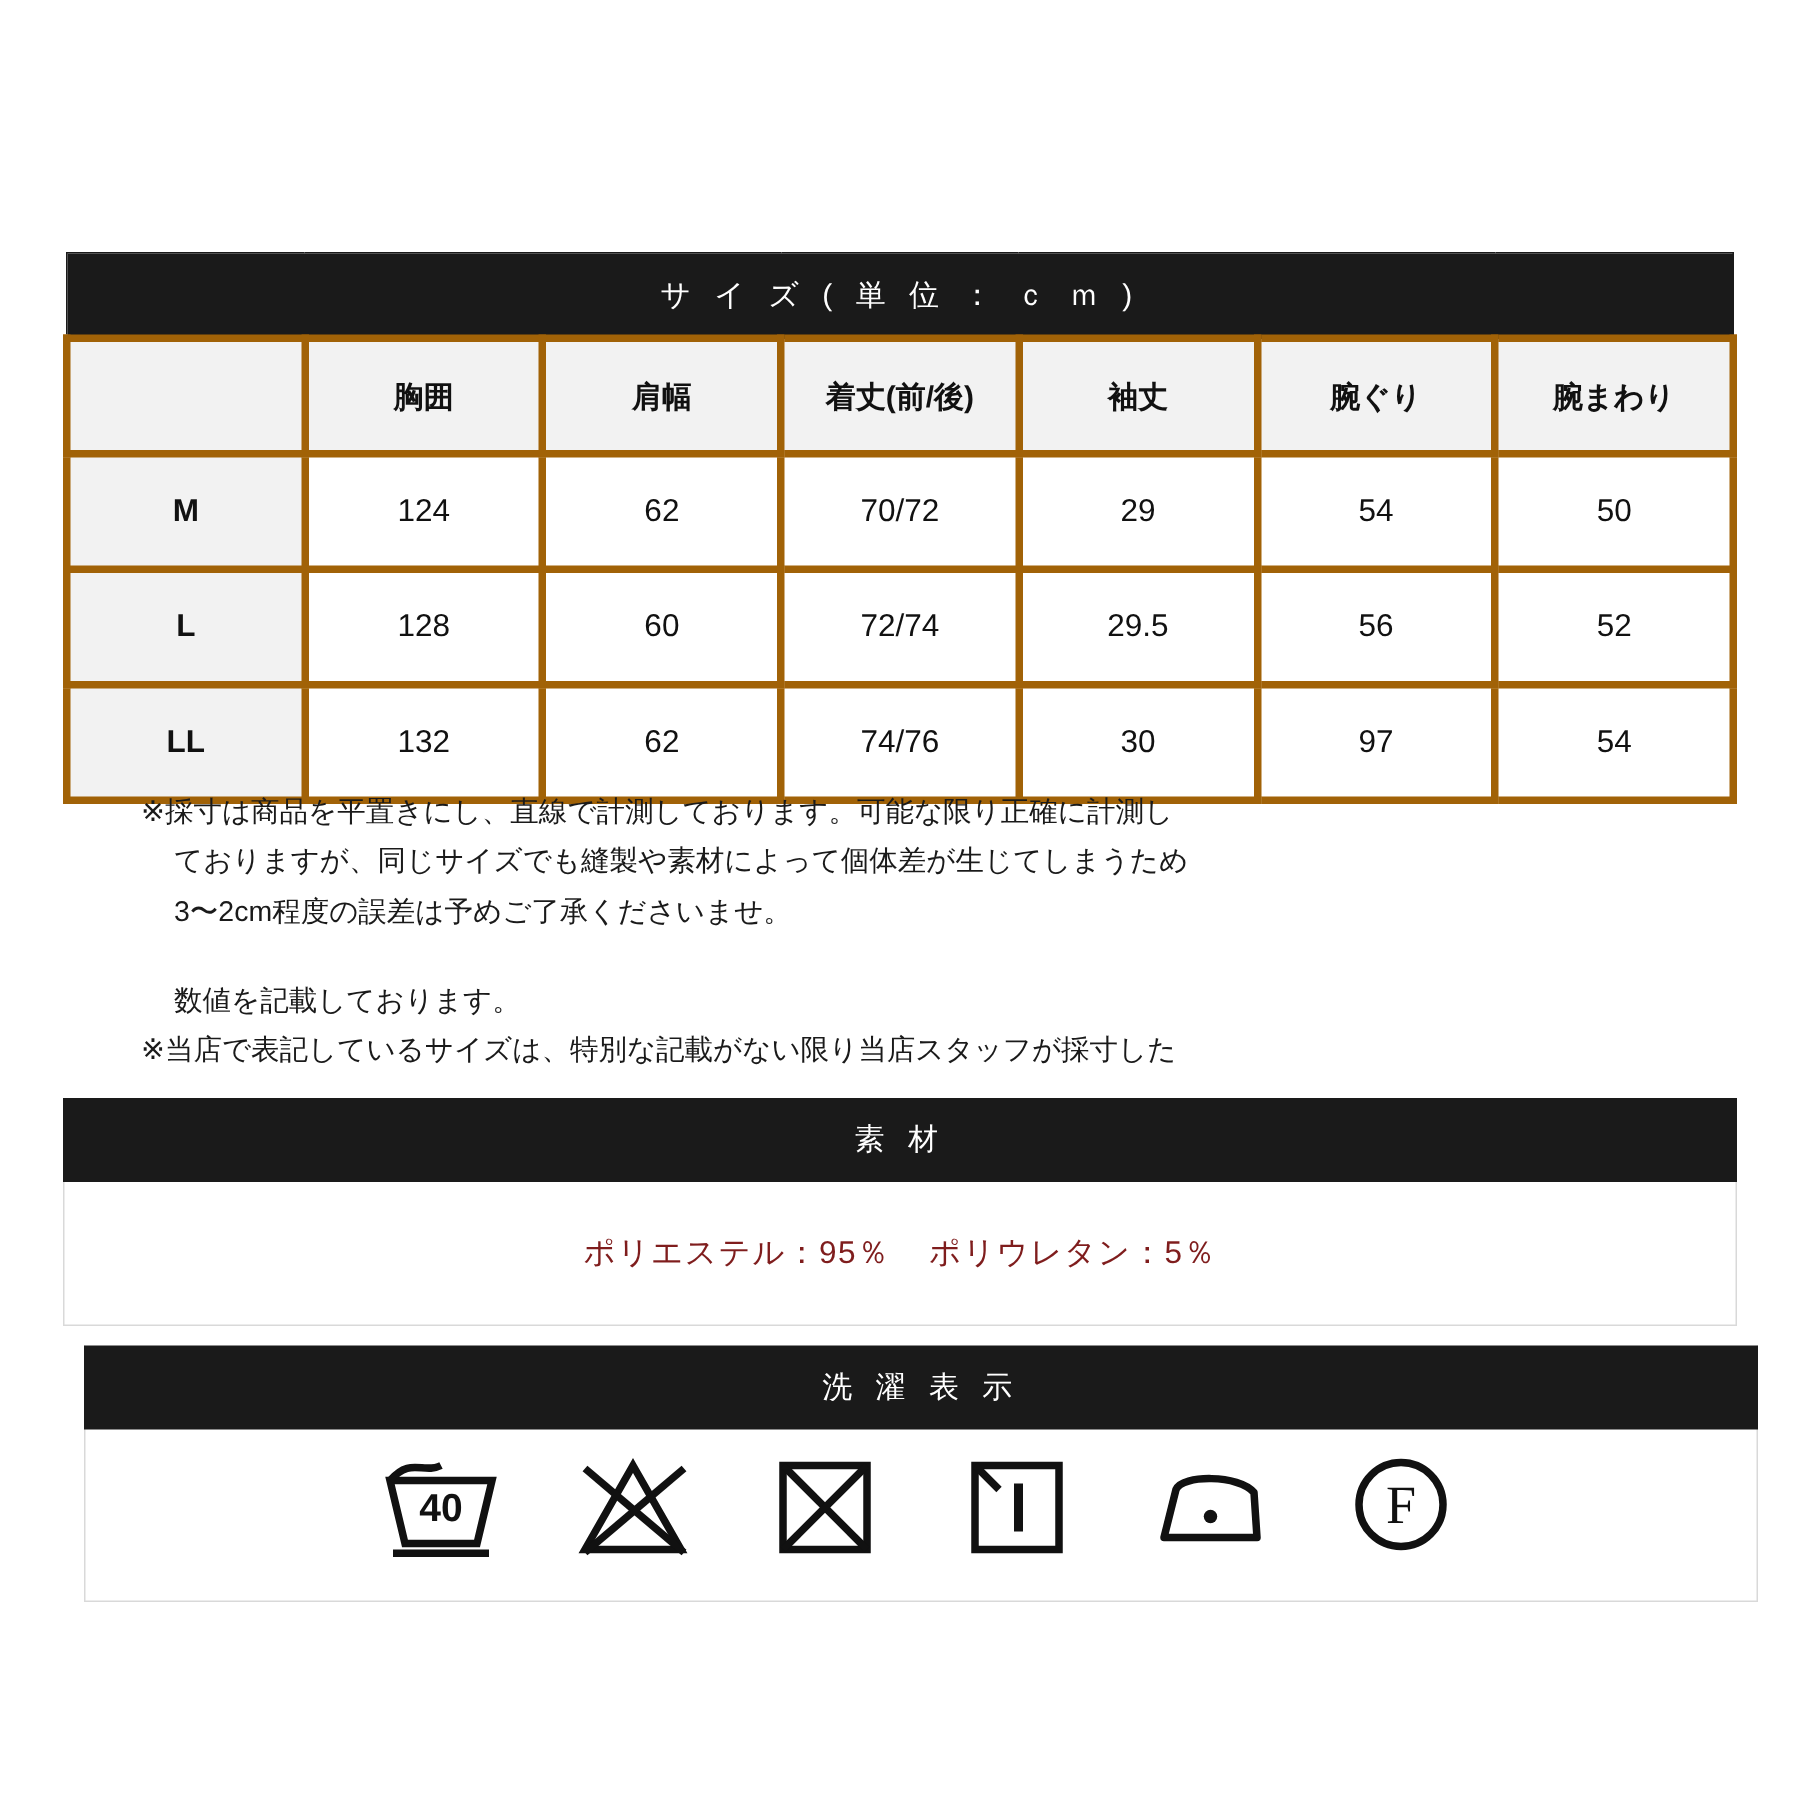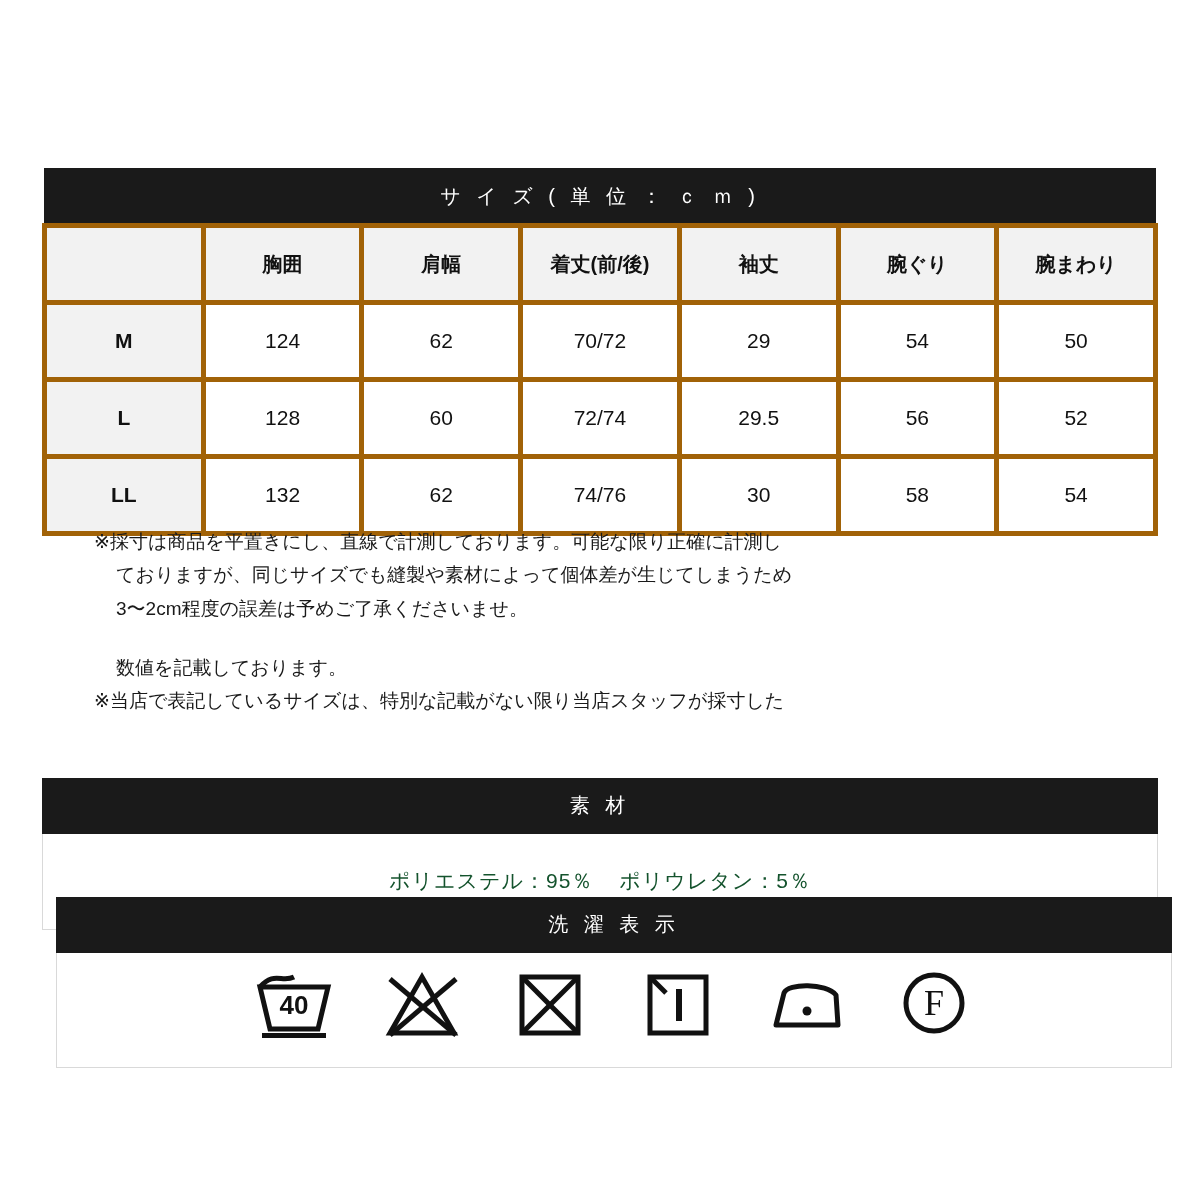--- a/index.html
+++ b/index.html
@@ -98,34 +98,34 @@
     white-space: pre;
   }
   .note-line.indent {
     padding-left: 22px;
   }
 
   
   .material-wrap {
     position: absolute;
     left: 42px;
-    top: 778px;
+    top: 732px;
     width: 1116px;
     border: 1px solid #d9d9d9;
     border-top: none;
     box-sizing: border-box;
   }
   .material-wrap .bar {
     margin: 0 -1px;
   }
   .material-body {
     text-align: center;
     font-size: 21px;
     padding: 33px 0 34px;
-    color: #14532d;
+    color: #7f1d1d;
     letter-spacing: 1px;
   }
   .material-body .gap {
     display: inline-block;
     width: 26px;
   }
 
   
   .laundry-wrap {
     position: absolute;
@@ -191,21 +191,21 @@
           <td>29.5</td>
           <td>56</td>
           <td>52</td>
         </tr>
         <tr>
           <th class="rowlabel">LL</th>
           <td>132</td>
           <td>62</td>
           <td>74/76</td>
           <td>30</td>
-          <td>58</td>
+          <td>97</td>
           <td>54</td>
         </tr>
       </tbody>
     </table>
   </div>
 
   <div class="notes">
     <div class="note-block">
       <div class="note-line">※採寸は商品を平置きにし、直線で計測しております。可能な限り正確に計測し</div>
       <div class="note-line indent">ておりますが、同じサイズでも縫製や素材によって個体差が生じてしまうため</div>

